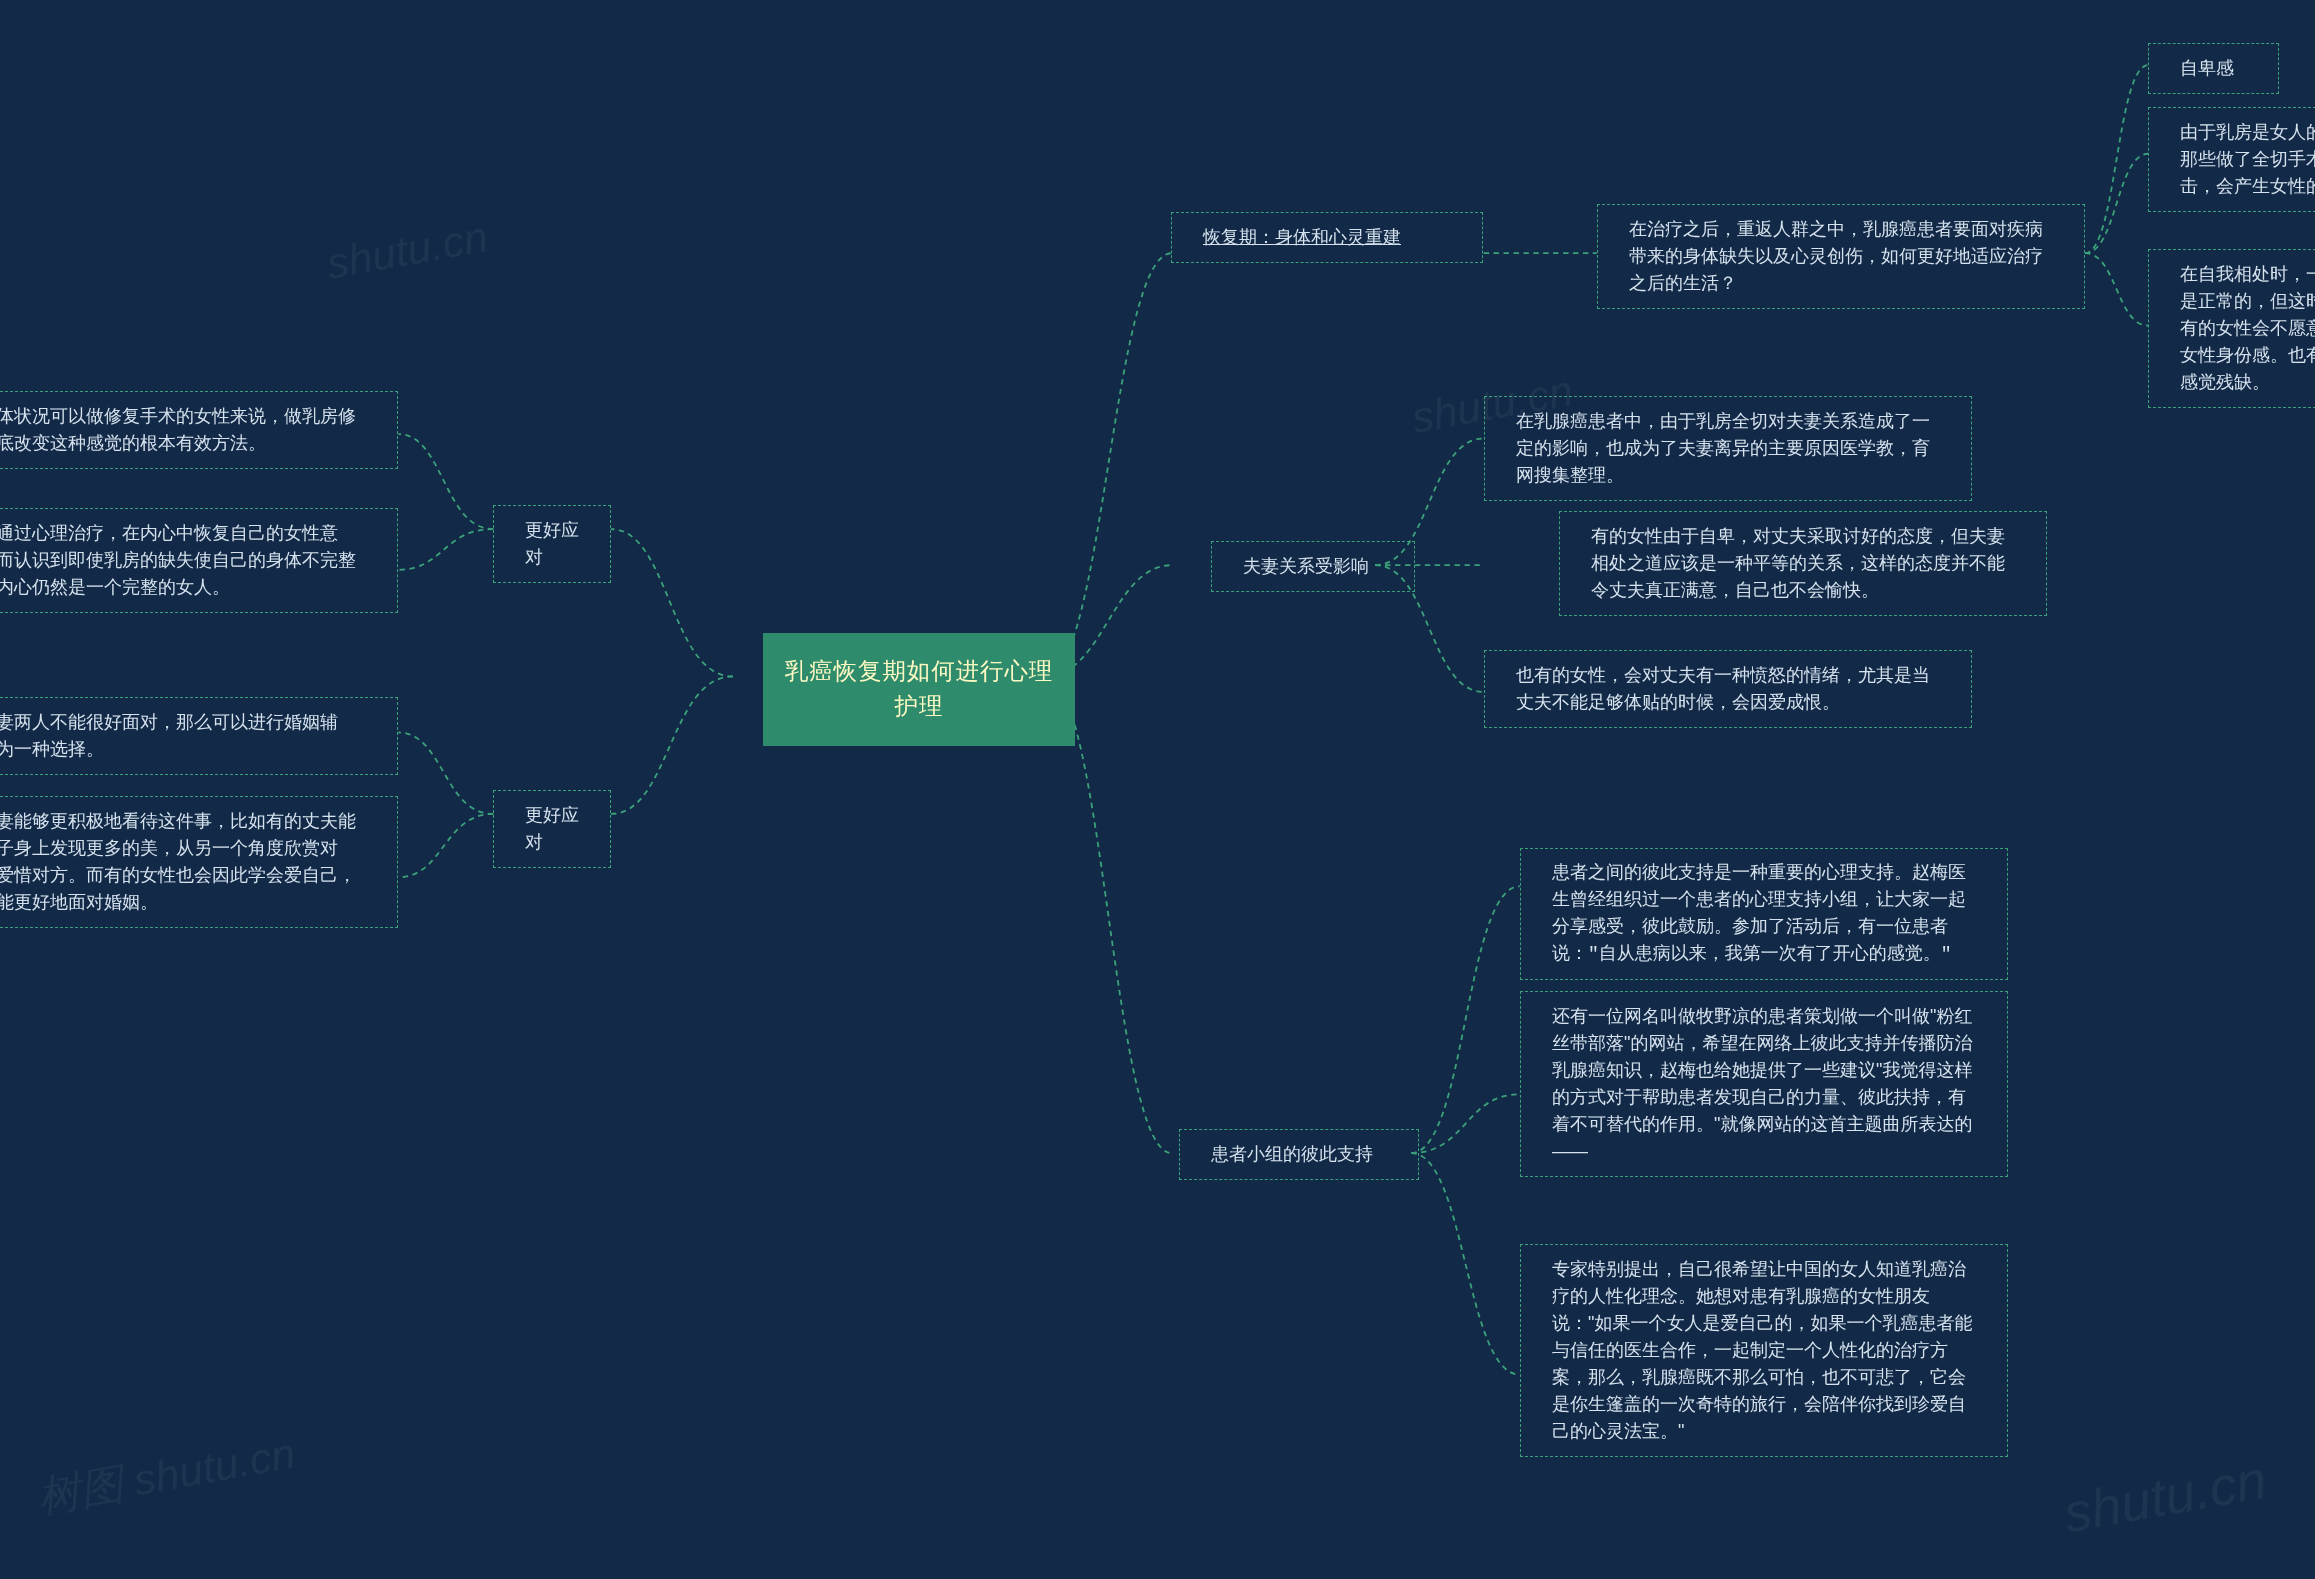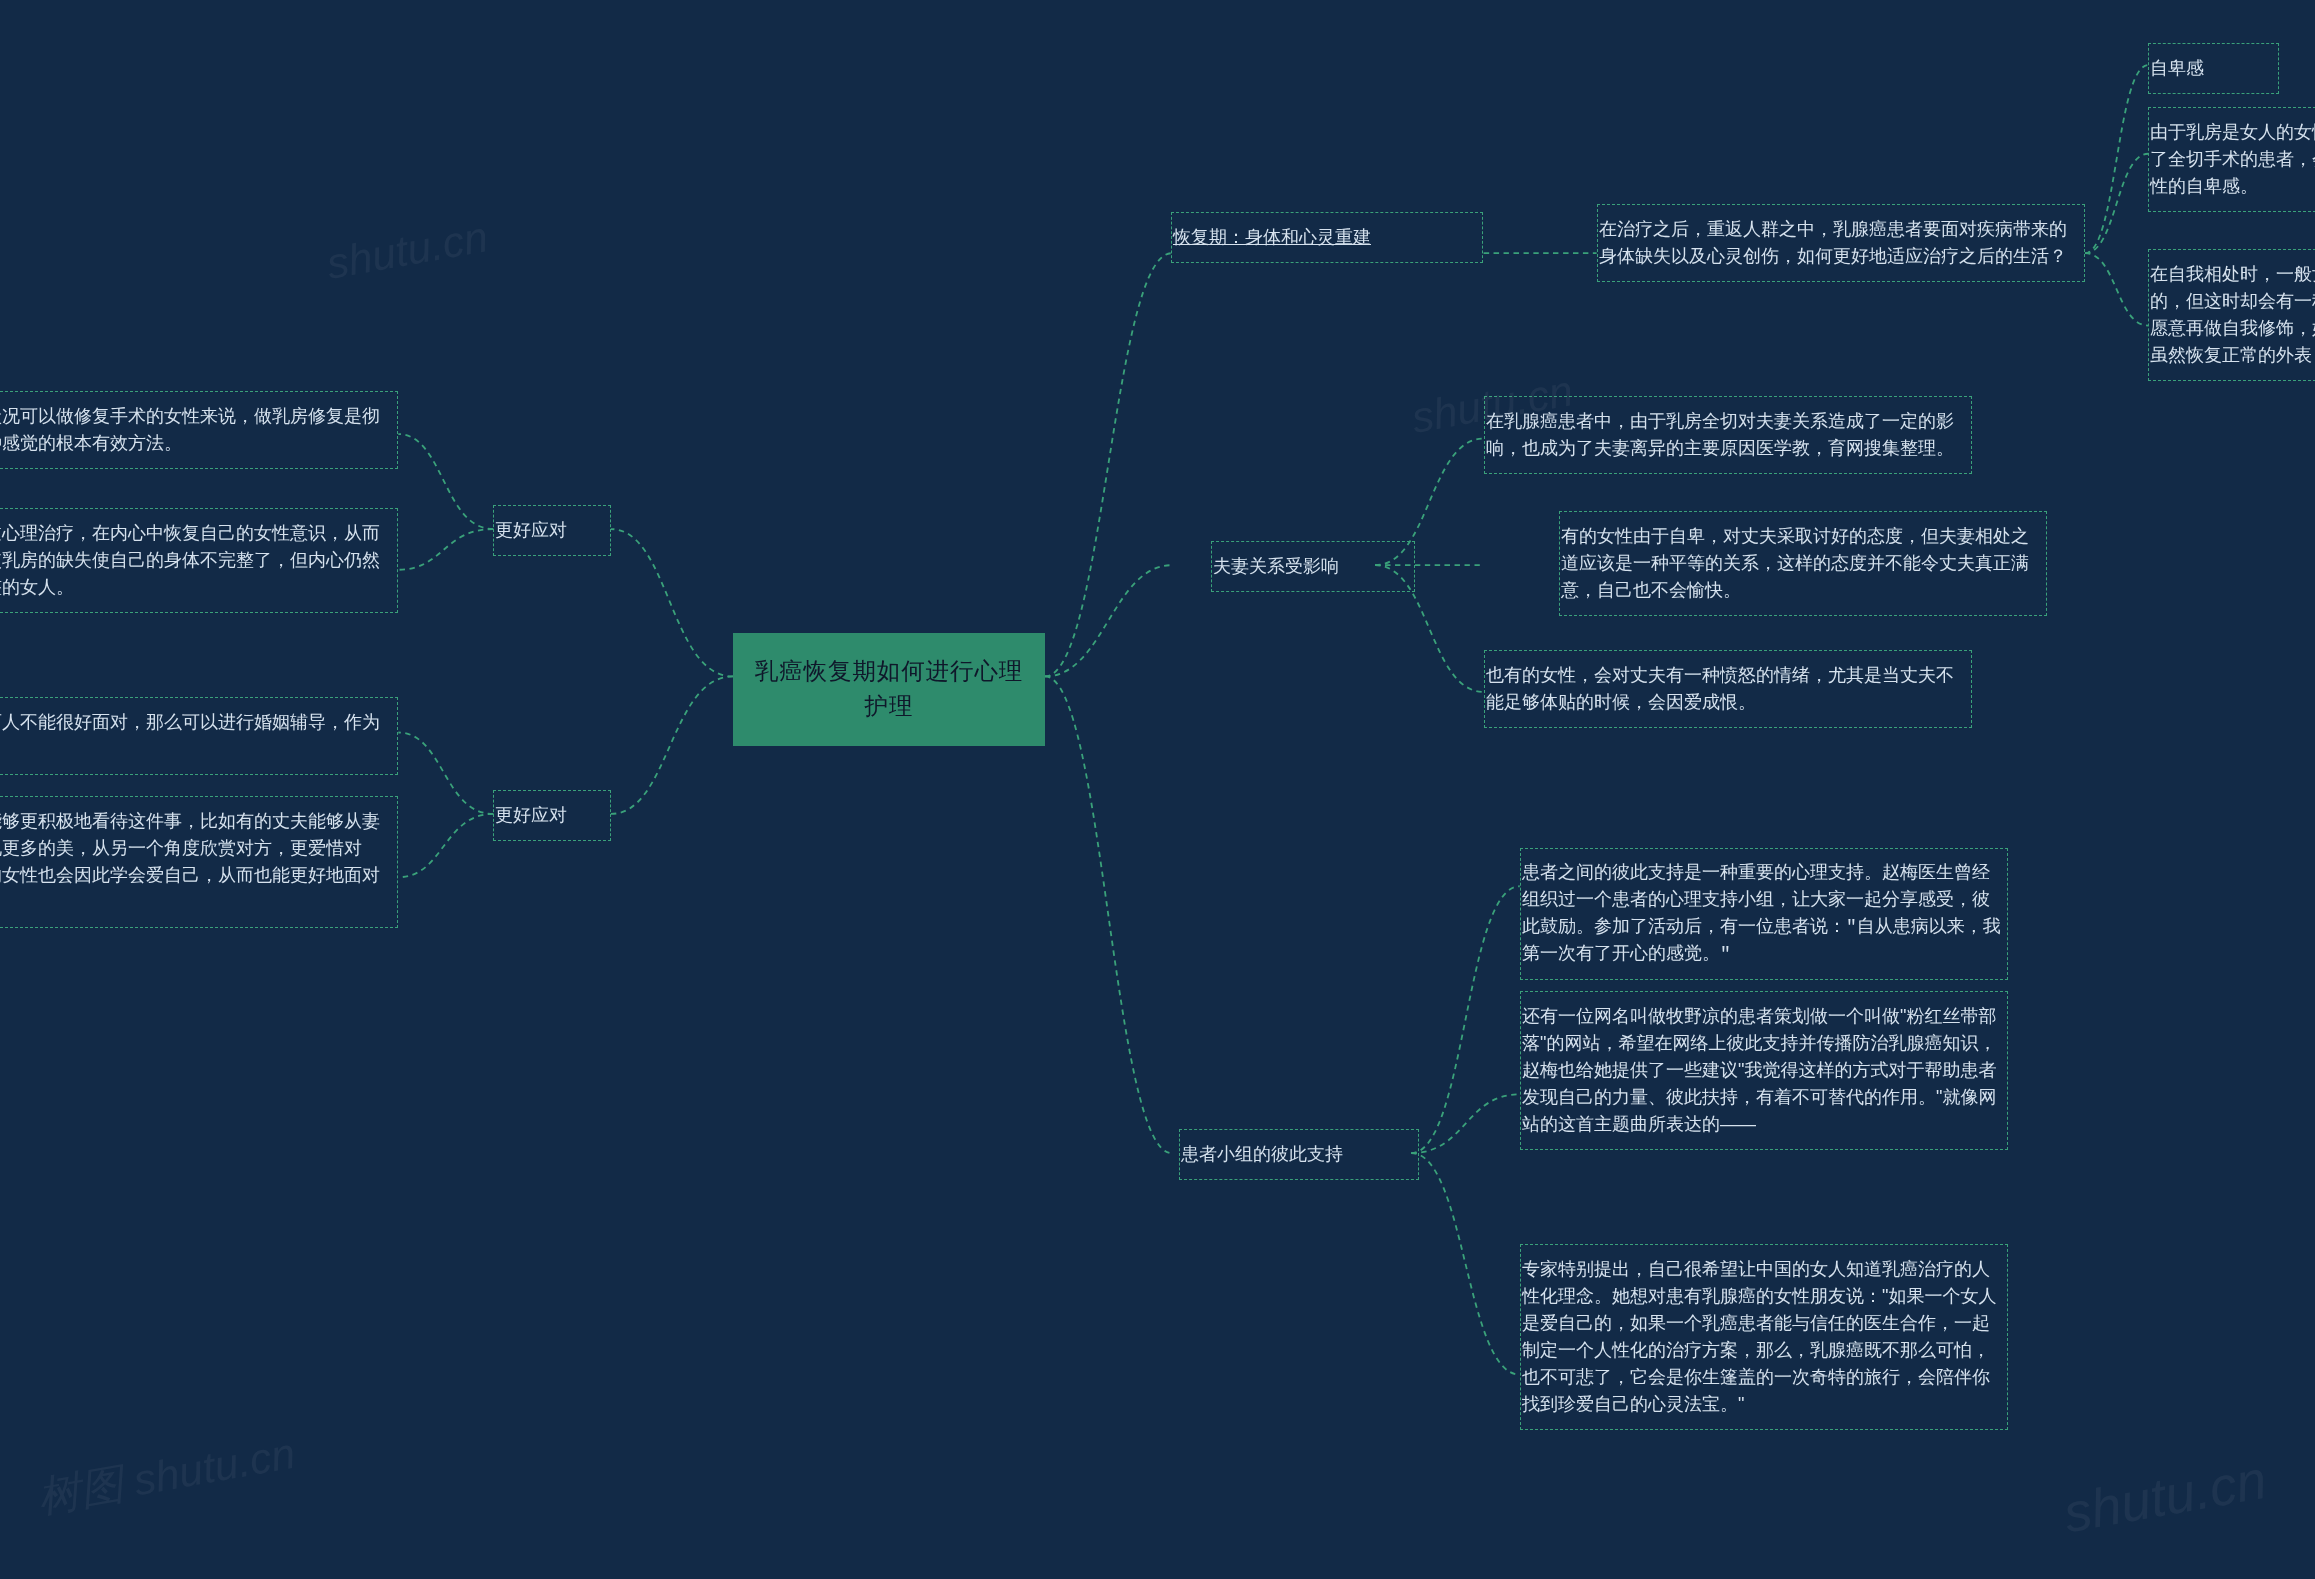--- a/index.html
+++ b/index.html
@@ -17,35 +17,36 @@
     position: absolute;
     top: 0;
     left: 0;
     width: 2316px;
     height: 1579px;
     pointer-events: none;
   }
   .node {
     position: absolute;
     box-sizing: border-box;
-    padding: 11px 1px;
+    padding: 11px 31px;
     font-size: 18px;
     line-height: 1.5;
     border: 1.8px dashed #3aa17a;
     background: transparent;
     color: #d6e2ee;
   }
   .node.center {
     background: #2e8b6c;
     border: 1.8px solid #2e8b6c;
-    color: #0f172a;
+    color: #fef9c3;
     font-size: 23.5px;
     text-align: center;
     padding: 20px 18px;
     letter-spacing: 0.9px;
+    margin-left: 30px;
   }
   .node.small {
     font-size: 18px;
   }
   .watermark {
     position: absolute;
     color: rgba(255,255,255,0.05);
     font-size: 43px;
     font-style: italic;
     transform: rotate(-10deg);

